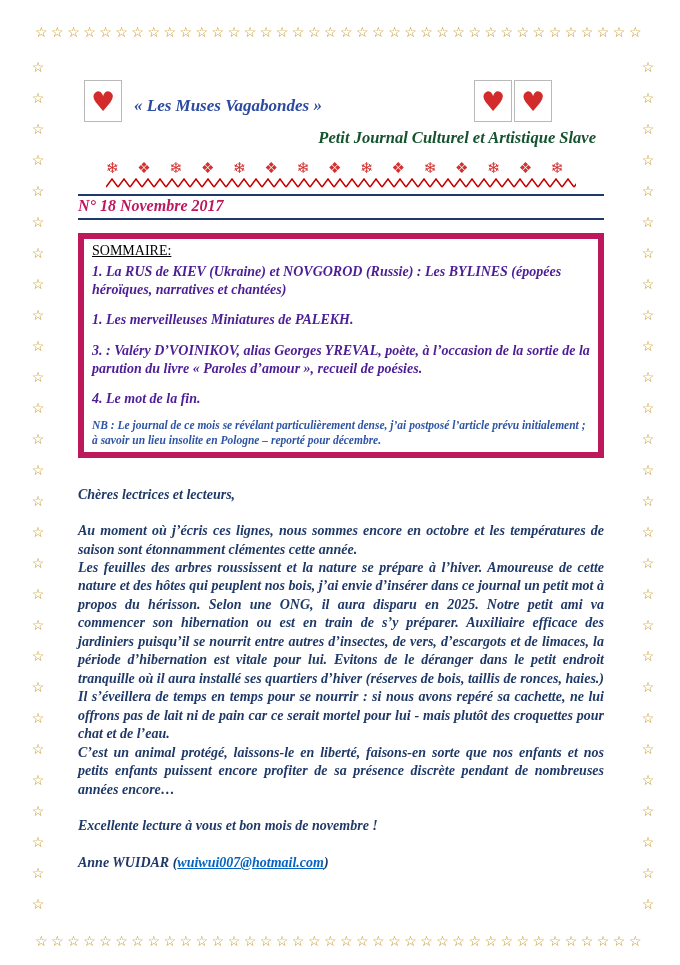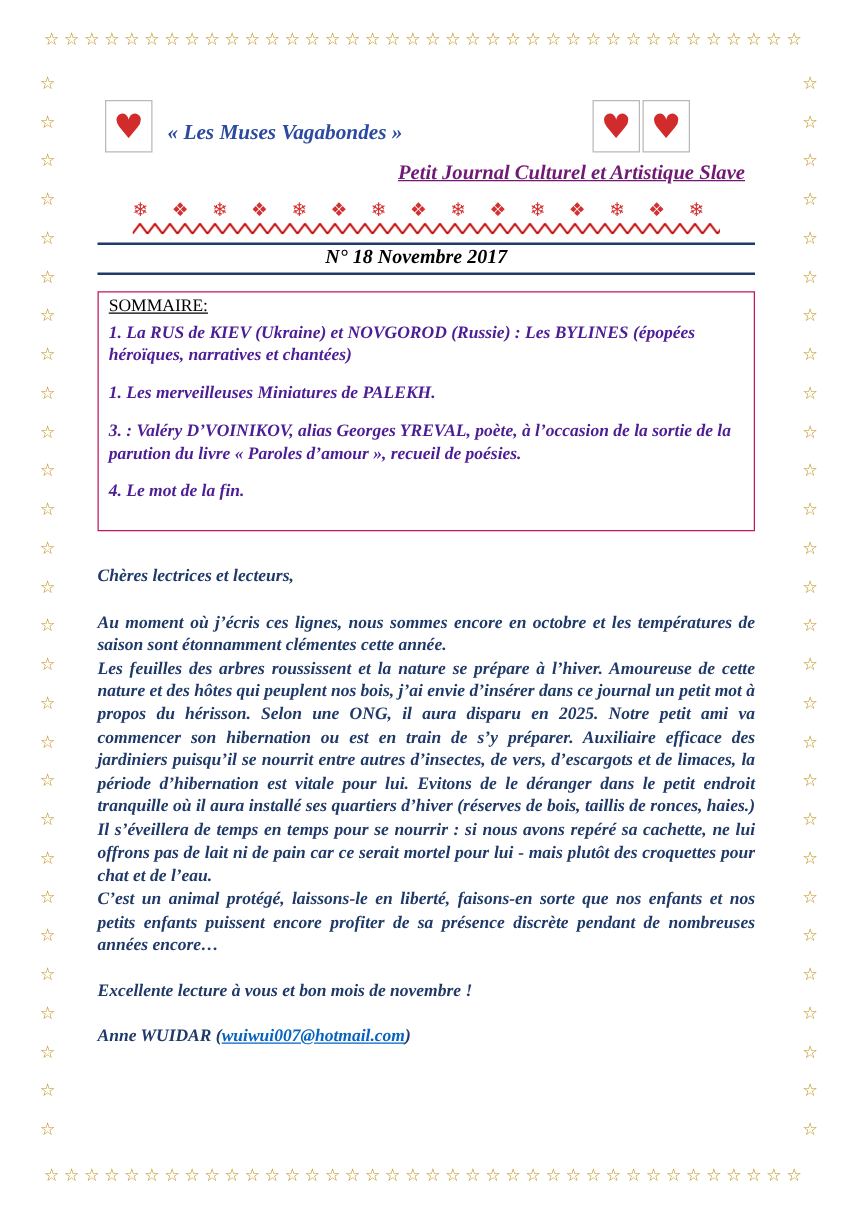--- a/index.html
+++ b/index.html
@@ -24,36 +24,36 @@
   
   .header{position:relative;height:76px;}
   .heart-box{width:38px;height:42px;border:1px solid #b9b9b9;background:#fff;
              display:flex;align-items:center;justify-content:center;box-sizing:border-box;}
   .heart{color:#d22b2b;font-size:27px;line-height:1;font-family:"DejaVu Sans", sans-serif;}
   .heart-left{position:absolute;left:6px;top:0px;}
   .hearts-right{position:absolute;left:396px;top:0px;display:flex;gap:2px;}
   .title{position:absolute;left:56px;right:136px;top:16px;text-align:left;
          font-size:17px;font-weight:bold;font-style:italic;color:#2b4aa0;white-space:nowrap;}
   .subtitle{position:absolute;left:0;right:8px;top:48px;text-align:right;
-            font-size:16.5px;font-weight:bold;font-style:italic;color:#701a75;
-            text-decoration:underline;}
+            font-size:16.5px;font-weight:bold;font-style:italic;color:#14532d;
+            }
 
   
   .band{margin:3px auto 0;width:470px;text-align:center;}
   .motifs{color:#d43030;font-size:15px;letter-spacing:7px;white-space:nowrap;overflow:hidden;
           font-family:"DejaVu Sans", sans-serif;}
   .zigzag{display:block;margin:1px auto 0;}
 
   
   .issue{margin-top:6px;border-top:2px solid #1f3968;border-bottom:2px solid #1f3968;
-         text-align:center;padding:1px 16px 3px 0;font-size:16px;font-weight:bold;
-         font-style:italic;color:#000000;}
+         text-align:left;padding:1px 16px 3px 0;font-size:16px;font-weight:bold;
+         font-style:italic;color:#be185d;}
 
   
-  .sommaire{margin-top:13px;border:1px solid #be185d;padding:4px 8px 21px;box-sizing:border-box;}
+  .sommaire{margin-top:13px;border:6px solid #be185d;padding:4px 8px 4px;box-sizing:border-box;}
   .sommaire-heading{font-size:14px;color:#000;text-decoration:underline;margin:0;}
   .sommaire-item{margin:12px 0 0;font-size:14px;font-weight:bold;font-style:italic;
                  color:#4c1d95;line-height:1.3;}
   .sommaire-item.first{margin-top:4px;}
   .sommaire-nb{margin:10px 0 0;font-size:11.5px;font-weight:bold;font-style:italic;
                color:#2e55a5;line-height:1.28;}
 
   
   .bodytext{margin-top:28px;font-size:14px;font-weight:bold;font-style:italic;
             color:#1f3968;line-height:1.32;}
@@ -105,20 +105,21 @@
     </div>
 
     <div class="issue">N° 18 Novembre 2017</div>
 
     <div class="sommaire">
       <div class="sommaire-heading">SOMMAIRE:</div>
       <p class="sommaire-item first">1. La RUS de KIEV (Ukraine) et NOVGOROD (Russie) : Les BYLINES (épopées héroïques, narratives et chantées)</p>
       <p class="sommaire-item">1. Les merveilleuses Miniatures de PALEKH.</p>
       <p class="sommaire-item">3. : Valéry D’VOINIKOV, alias Georges YREVAL, poète, à l’occasion de la sortie de la parution du livre « Paroles d’amour », recueil de poésies.</p>
       <p class="sommaire-item">4. Le mot de la fin.</p>
+      <p class="sommaire-nb">NB : Le journal de ce mois se révélant particulièrement dense, j’ai postposé l’article prévu initialement ; à savoir un lieu insolite en Pologne – reporté pour décembre.</p>
     </div>
 
     <div class="bodytext">
       <p class="salutation">Chères lectrices et lecteurs,</p>
       <p class="para">Au moment où j’écris ces lignes, nous sommes encore en octobre et les températures de saison sont étonnamment clémentes cette année.</p>
       <p class="para">Les feuilles des arbres roussissent et la nature se prépare à l’hiver. Amoureuse de cette nature et des hôtes qui peuplent nos bois, j’ai envie d’insérer dans ce journal un petit mot à propos du hérisson. Selon une ONG, il aura disparu en 2025. Notre petit ami va commencer son hibernation ou est en train de s’y préparer. Auxiliaire efficace des jardiniers puisqu’il se nourrit entre autres d’insectes, de vers, d’escargots et de limaces, la période d’hibernation est vitale pour lui. Evitons de le déranger dans le petit endroit tranquille où il aura installé ses quartiers d’hiver (réserves de bois, taillis de ronces, haies.) Il s’éveillera de temps en temps pour se nourrir : si nous avons repéré sa cachette, ne lui offrons pas de lait ni de pain car ce serait mortel pour lui - mais plutôt des croquettes pour chat et de l’eau.</p>
       <p class="para">C’est un animal protégé, laissons-le en liberté, faisons-en sorte que nos enfants et nos petits enfants puissent encore profiter de sa présence discrète pendant de nombreuses années encore…</p>
       <p class="closing">Excellente lecture à vous et bon mois de novembre !</p>
       <p class="signature">
         <span>Anne WUIDAR</span><span> (</span><a class="email-link">wuiwui007@hotmail.com</a><span>)</span>

